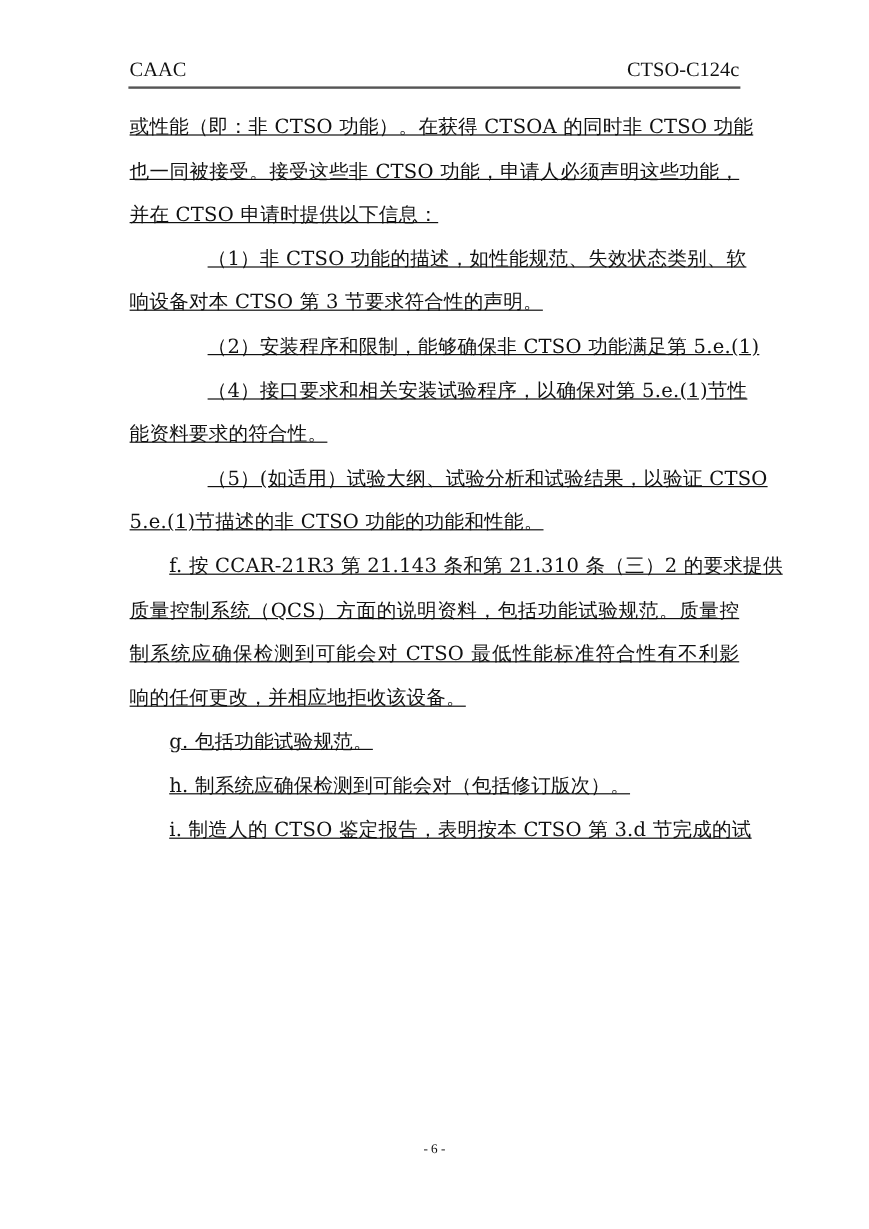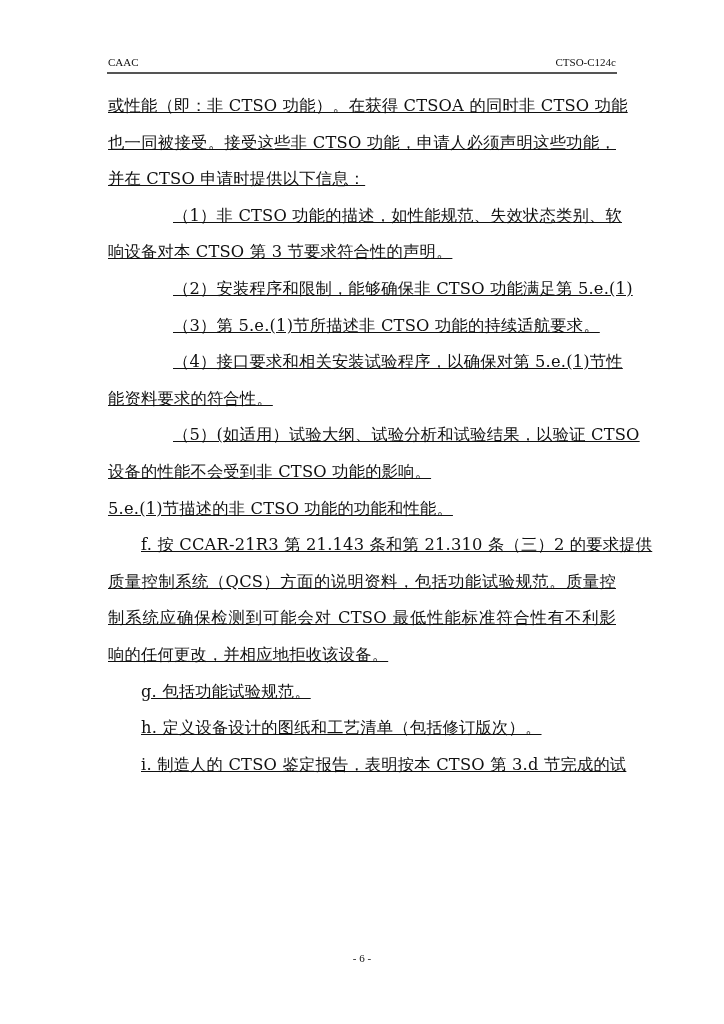--- a/index.html
+++ b/index.html
@@ -1,19 +1,19 @@
 <!DOCTYPE html>
 <html><head>
 <meta charset="utf-8">
 <style>
   html, body { margin: 0; padding: 0; background: #ffffff; }
   body { width: 724px; height: 1024px; position: relative; overflow: hidden;
          font-family: "DejaVu Serif", "Liberation Serif", serif; color: #111; }
   .header { position: absolute; left: 107px; top: 52px; width: 510px; height: 20px;
-            border-bottom: 2px solid #555; font-family: "Liberation Serif", serif; font-size: 11px; }
+            border-bottom: 2px solid #555; font-family: "Liberation Serif", serif; font-size: 17px; }
   .header .left { position: absolute; left: 1px; bottom: 4px; }
   .header .right { position: absolute; right: 1px; bottom: 4px; }
   .body { position: absolute; left: 108px; top: 88px; width: 508px; text-decoration: underline; }
   .line { height: 36.6px; line-height: 36.6px; font-size: 16.3px; white-space: nowrap;
           text-align: justify; text-align-last: justify; letter-spacing: 0.2px; }
   .line.last { text-align-last: left; }
   .ind2 { padding-left: 65px; }
   .ind1 { padding-left: 33px; }
   .footer { position: absolute; left: 0; width: 724px; top: 952px; text-align: center;
             font-size: 11px; font-family: "Liberation Serif", serif; }
@@ -26,28 +26,26 @@
   <span class="right">CTSO-C124c</span>
 </div>
 
 <div class="body" id="body">
     <div class="line">或性能（即：非 CTSO 功能）。在获得 CTSOA 的同时非 CTSO 功能</div>
     <div class="line">也一同被接受。接受这些非 CTSO 功能，申请人必须声明这些功能，</div>
     <div class="line last">并在 CTSO 申请时提供以下信息：</div>
     <div class="line ind2">（1）非 CTSO 功能的描述，如性能规范、失效状态类别、软</div>
     <div class="line last">响设备对本 CTSO 第 3 节要求符合性的声明。</div>
     <div class="line ind2">（2）安装程序和限制，能够确保非 CTSO 功能满足第 5.e.(1)</div>
-    <div class="line last ind2">（3）第 5.e.(1)节所描述非 CTSO 功能的持续适航要求。</div>
     <div class="line ind2">（4）接口要求和相关安装试验程序，以确保对第 5.e.(1)节性</div>
     <div class="line last">能资料要求的符合性。</div>
     <div class="line ind2">（5）(如适用）试验大纲、试验分析和试验结果，以验证 CTSO</div>
-    <div class="line last">设备的性能不会受到非 CTSO 功能的影响。</div>
     <div class="line last">5.e.(1)节描述的非 CTSO 功能的功能和性能。</div>
     <div class="line ind1">f. 按 CCAR-21R3 第 21.143 条和第 21.310 条（三）2 的要求提供</div>
     <div class="line">质量控制系统（QCS）方面的说明资料，包括功能试验规范。质量控</div>
     <div class="line">制系统应确保检测到可能会对 CTSO 最低性能标准符合性有不利影</div>
     <div class="line last">响的任何更改，并相应地拒收该设备。</div>
     <div class="line last ind1">g. 包括功能试验规范。</div>
-    <div class="line last ind1">h. 定义设备设计的图纸和工艺清单（包括修订版次）。</div>
+    <div class="line last ind1">h. 制系统应确保检测到可能会对（包括修订版次）。</div>
     <div class="line ind1">i. 制造人的 CTSO 鉴定报告，表明按本 CTSO 第 3.d 节完成的试</div>
   </div>
 
 <div class="footer">- 6 -</div>
 
 </body></html>

